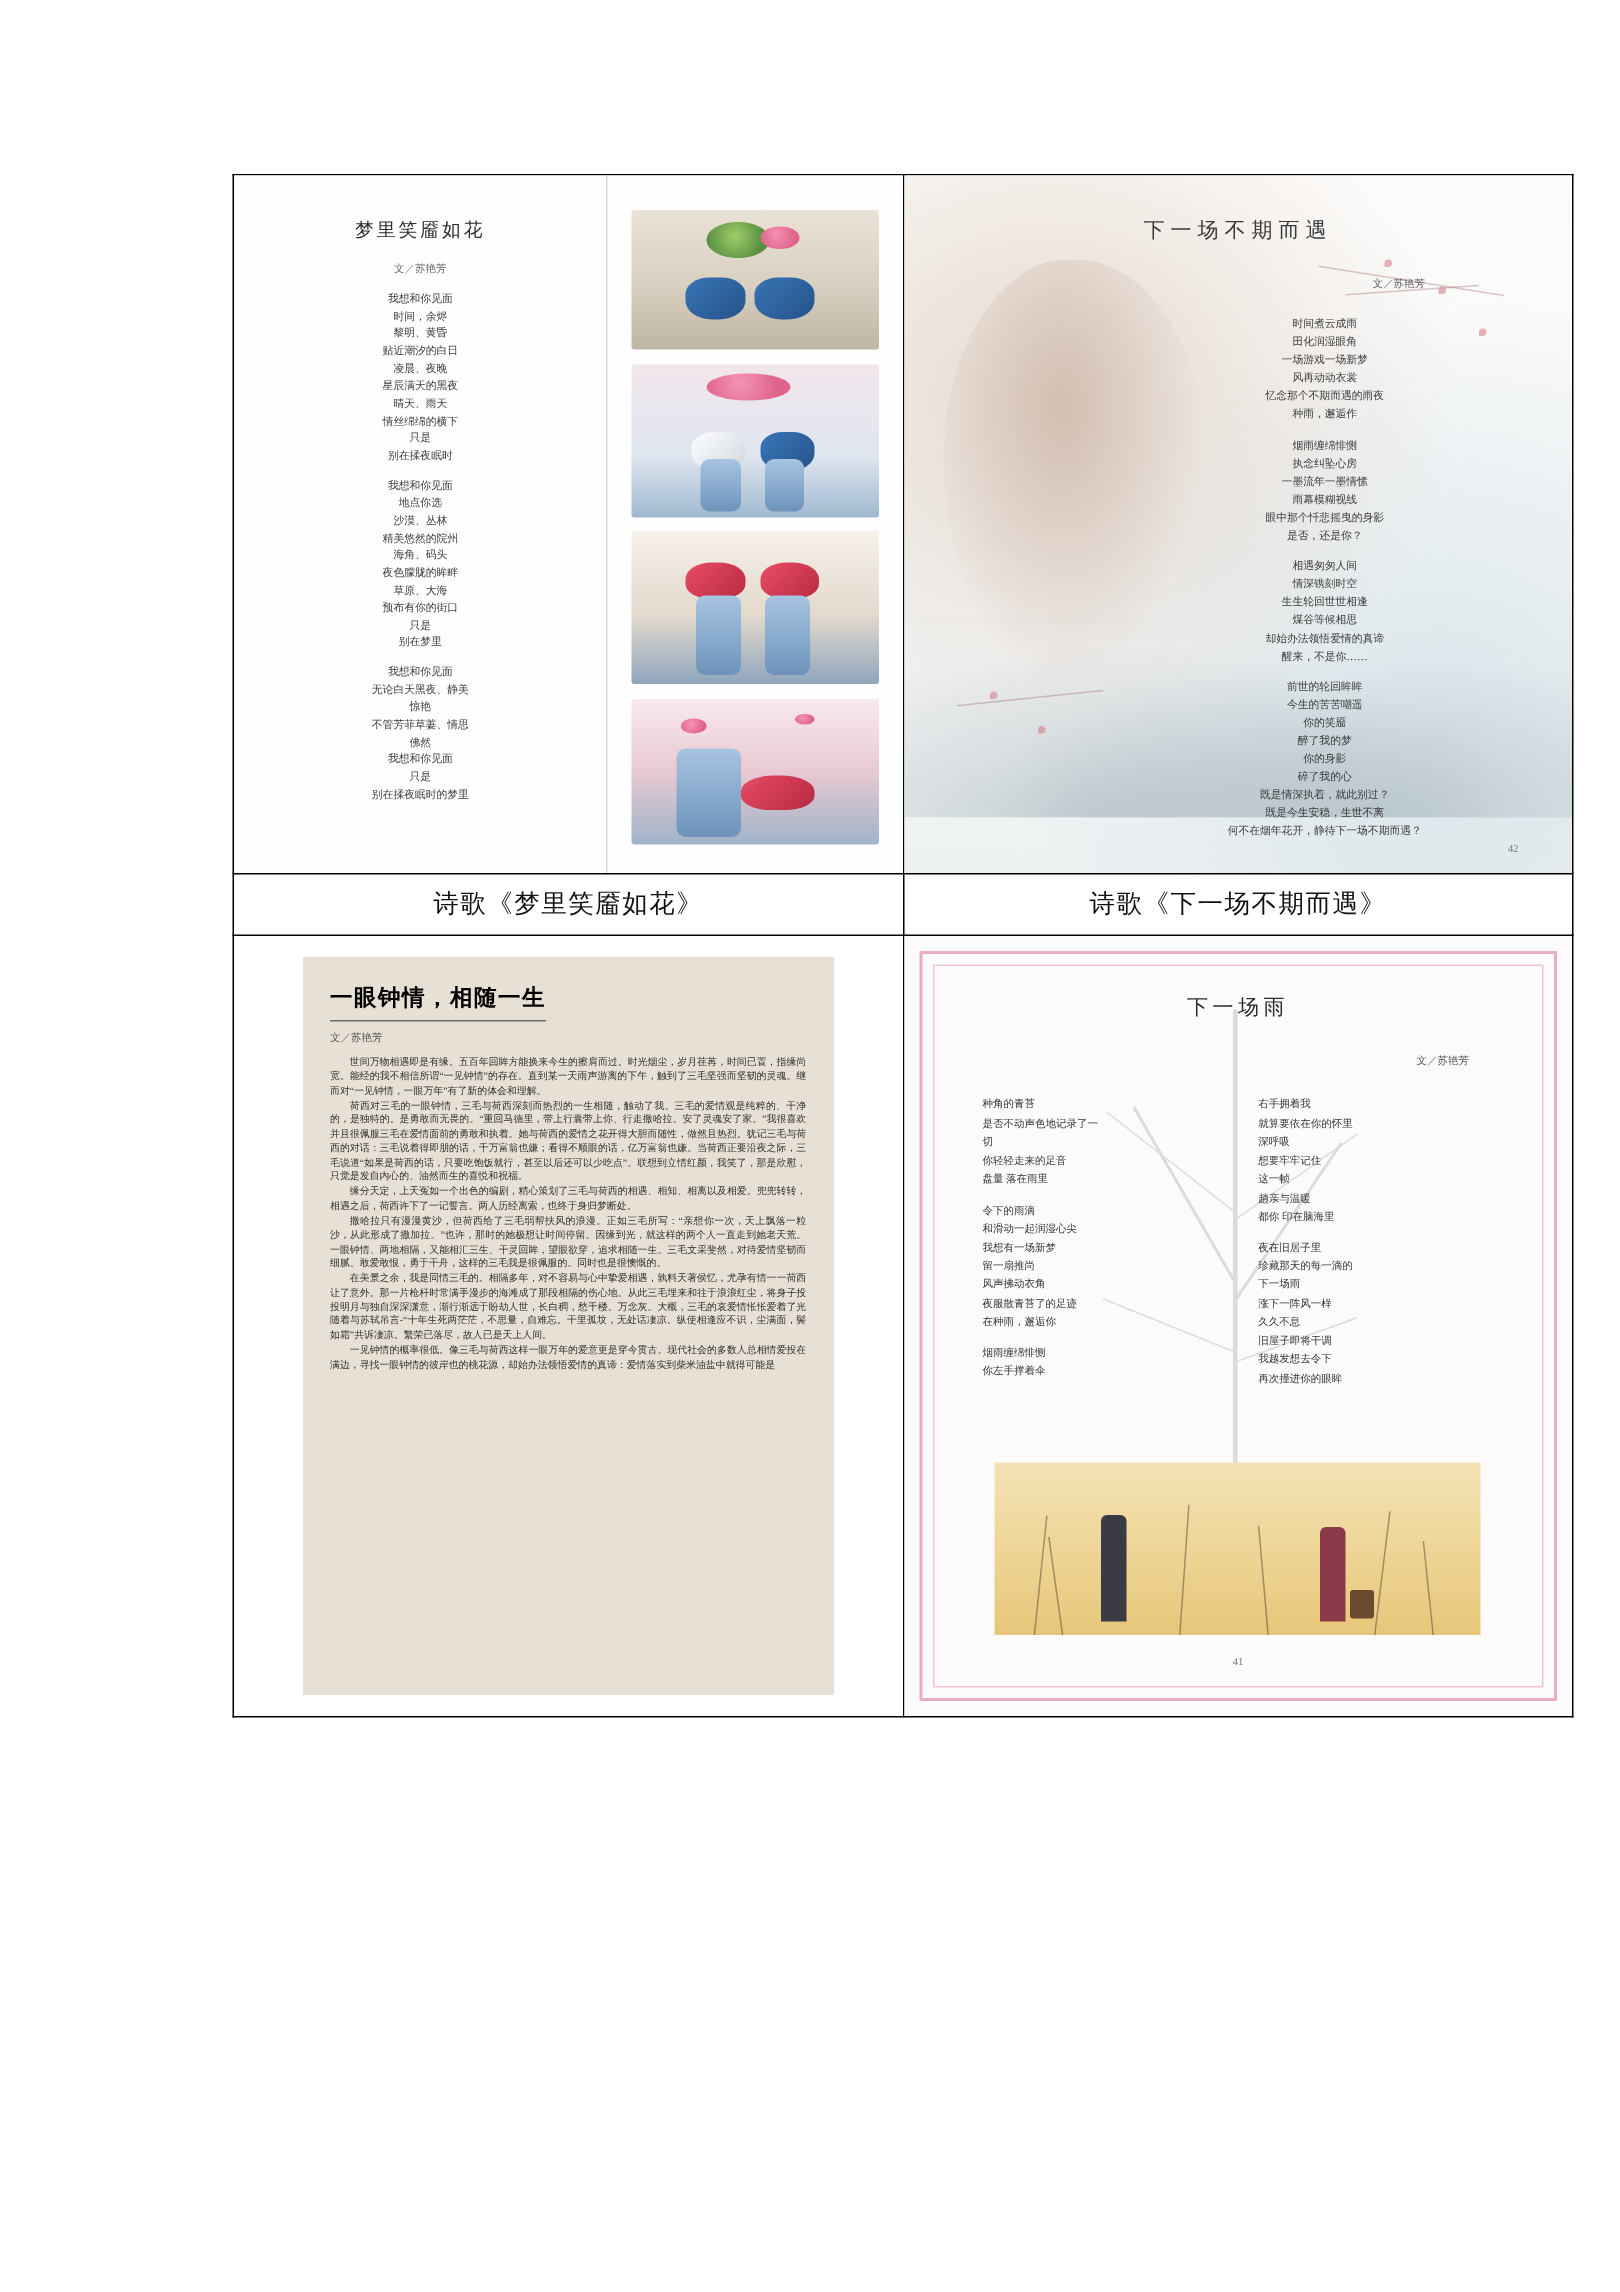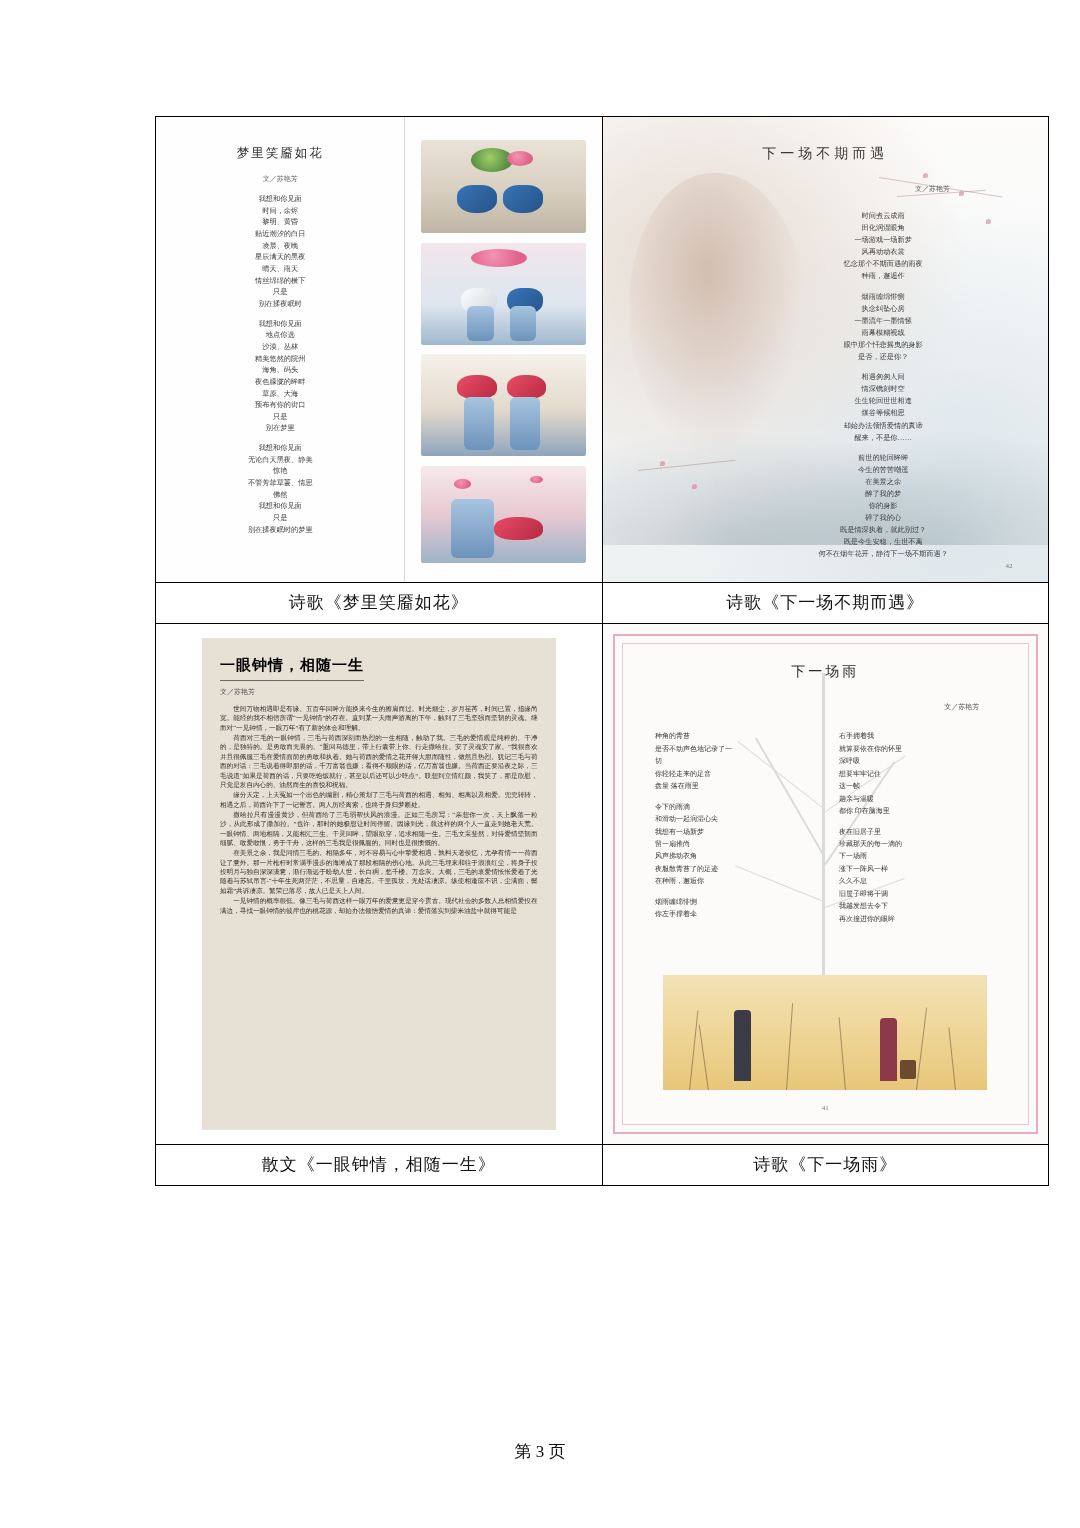--- a/index.html
+++ b/index.html
@@ -443,21 +443,21 @@
                   <div class="stanza-gap"></div>
                   <div class="poem2-line">相遇匆匆人间</div>
                   <div class="poem2-line">情深镌刻时空</div>
                   <div class="poem2-line">生生轮回世世相逢</div>
                   <div class="poem2-line">煤谷等候相思</div>
                   <div class="poem2-line">却始办法领悟爱情的真谛</div>
                   <div class="poem2-line">醒来，不是你……</div>
                   <div class="stanza-gap"></div>
                   <div class="poem2-line">前世的轮回眸眸</div>
                   <div class="poem2-line">今生的苦苦嘲遥</div>
-                  <div class="poem2-line">在美景之余</div>
+                  <div class="poem2-line">你的笑靥</div>
                   <div class="poem2-line">醉了我的梦</div>
                   <div class="poem2-line">你的身影</div>
                   <div class="poem2-line">碎了我的心</div>
                   <div class="poem2-line">既是情深执着，就此别过？</div>
                   <div class="poem2-line">既是今生安稳，生世不离</div>
                   <div class="poem2-line">何不在烟年花开，静待下一场不期而遇？</div>
                 </div>
             <div class="pageno right">42</div>
           </div>
         </div>
@@ -558,25 +558,16 @@
                   <div class="fig figB"></div>
                   <div class="fig figBag"></div>
                 </div>
                 <div class="pageno">41</div>
               </div>
             </div>
           </div>
         </div>
       </td>
     </tr>
-    <tr>
-      <td>
-        <div class="cap">散文《一眼钟情，相随一生》</div>
-      </td>
-      <td>
-        <div class="cap">诗歌《下一场雨》</div>
-      </td>
-    </tr>
   </tbody>
     </table>
 
-  <div class="footer">第 3 页</div>
 </div>
 
 </body></html>

